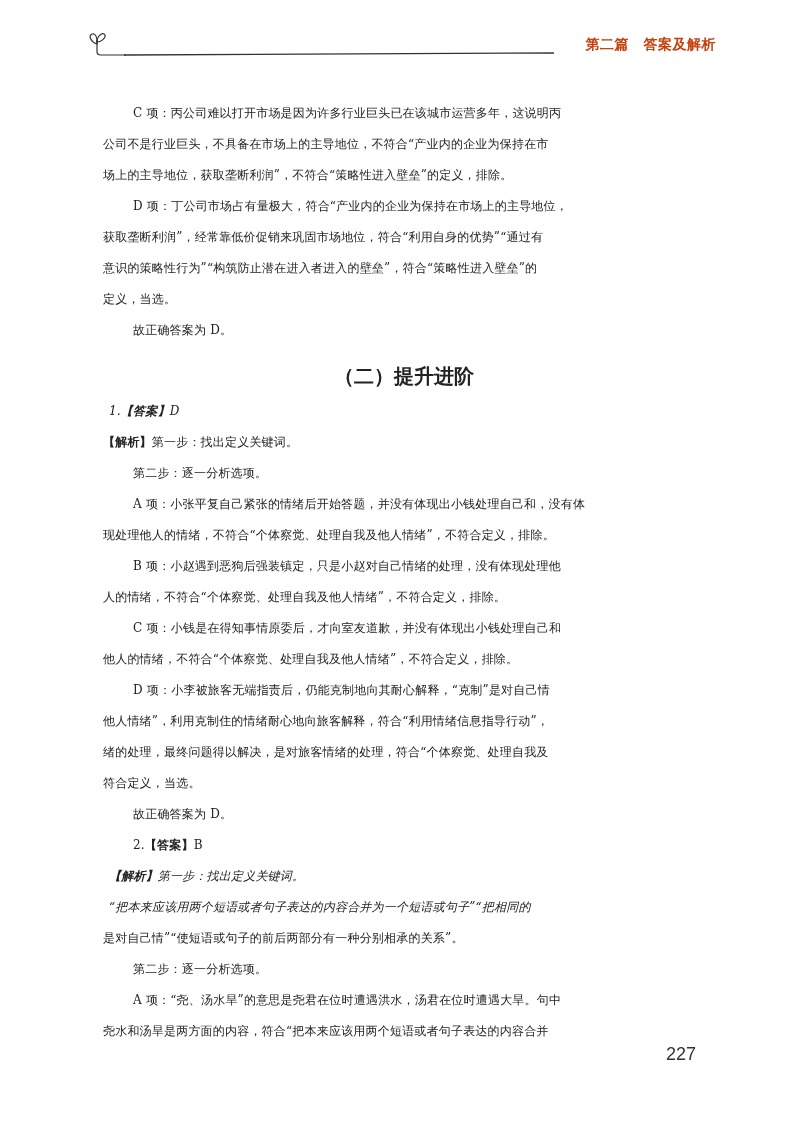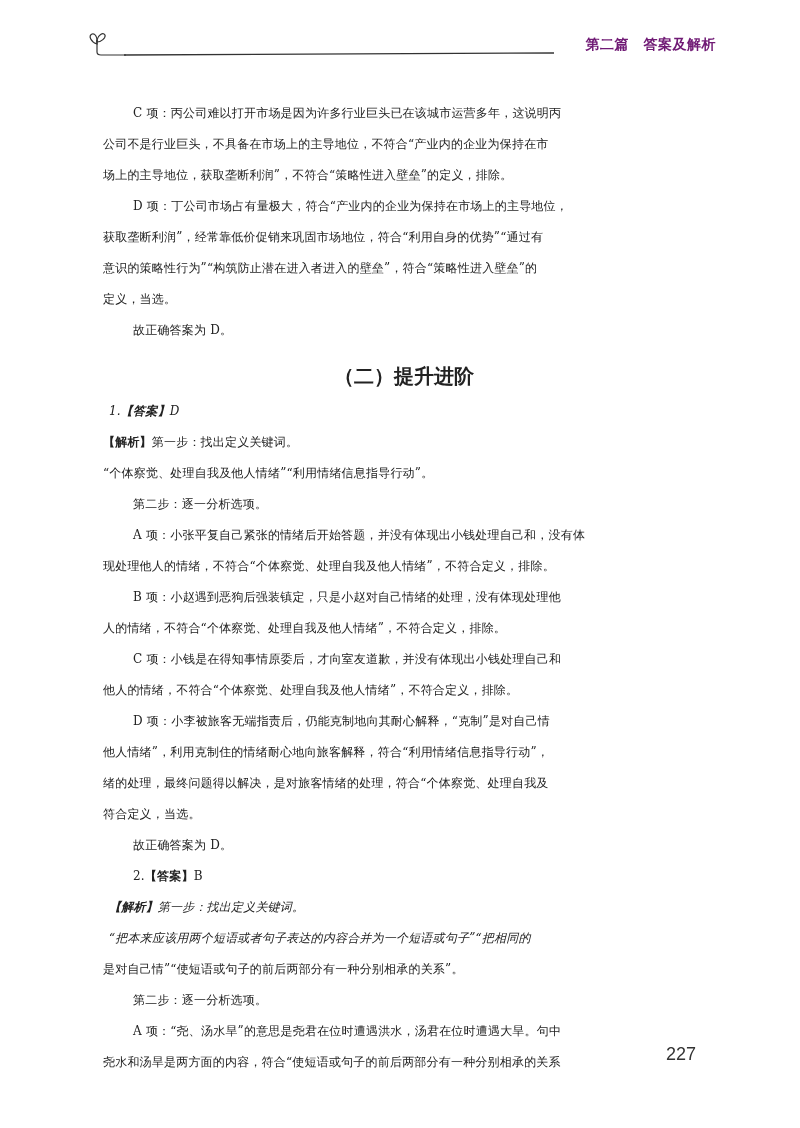--- a/index.html
+++ b/index.html
@@ -30,21 +30,21 @@
       height: 30px;
     }
     .header-title {
       position: absolute;
       right: 0;
       top: 10px;
       font-family: "DejaVu Sans", "Liberation Sans", sans-serif;
       font-weight: bold;
       font-size: 14px;
       letter-spacing: 0.5px;
-      color: #701a75;
+      color: #c2410c;
       white-space: pre;
     }
     .content {
       position: absolute;
       left: 103px;
       top: 98px;
       width: 594px;
     }
     .line {
       font-size: 12px;
@@ -109,21 +109,20 @@
     <div class="line">定义，当选。</div>
   </div>
 
   <div class="line indent">故正确答案为 D。</div>
 
   <div class="section-heading">（二）提升进阶</div>
 
   <div>
     <div class="line indent-small"><span>1.</span><span class="bold">【答案】</span><span>D</span></div>
     <div class="line"><span class="bold">【解析】</span><span>第一步：找出定义关键词。</span></div>
-    <div class="line">“个体察觉、处理自我及他人情绪”“利用情绪信息指导行动”。</div>
     <div class="line indent">第二步：逐一分析选项。</div>
     <div class="line indent">A 项：小张平复自己紧张的情绪后开始答题，并没有体现出小钱处理自己和，没有体</div>
     <div class="line">现处理他人的情绪，不符合“个体察觉、处理自我及他人情绪”，不符合定义，排除。</div>
     <div class="line indent">B 项：小赵遇到恶狗后强装镇定，只是小赵对自己情绪的处理，没有体现处理他</div>
     <div class="line">人的情绪，不符合“个体察觉、处理自我及他人情绪”，不符合定义，排除。</div>
     <div class="line indent">C 项：小钱是在得知事情原委后，才向室友道歉，并没有体现出小钱处理自己和</div>
     <div class="line">他人的情绪，不符合“个体察觉、处理自我及他人情绪”，不符合定义，排除。</div>
     <div class="line indent">D 项：小李被旅客无端指责后，仍能克制地向其耐心解释，“克制”是对自己情</div>
     <div class="line">他人情绪”，利用克制住的情绪耐心地向旅客解释，符合“利用情绪信息指导行动”，</div>
     <div class="line">绪的处理，最终问题得以解决，是对旅客情绪的处理，符合“个体察觉、处理自我及</div>
@@ -131,17 +130,17 @@
     <div class="line indent">故正确答案为 D。</div>
   </div>
 
   <div>
     <div class="line indent"><span>2.</span><span class="bold">【答案】</span><span>B</span></div>
     <div class="line indent-small"><span class="bold">【解析】</span><span>第一步：找出定义关键词。</span></div>
     <div class="line indent-small">“把本来应该用两个短语或者句子表达的内容合并为一个短语或句子”“把相同的</div>
     <div class="line">是对自己情”“使短语或句子的前后两部分有一种分别相承的关系”。</div>
     <div class="line indent">第二步：逐一分析选项。</div>
     <div class="line indent">A 项：“尧、汤水旱”的意思是尧君在位时遭遇洪水，汤君在位时遭遇大旱。句中</div>
-    <div class="line">尧水和汤旱是两方面的内容，符合“使短语或句子的前后两部分有一种分别相承的关系</div>
+    <div class="line">尧水和汤旱是两方面的内容，符合“把本来应该用两个短语或者句子表达的内容合并</div>
   </div>
 </div>
 
 <div class="page-number">227</div>
 
 </body></html>

